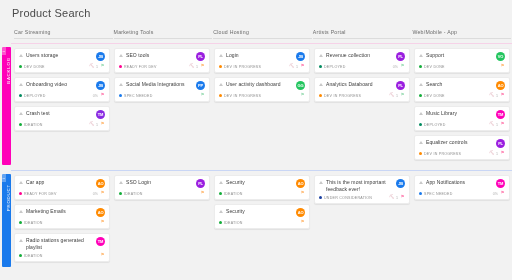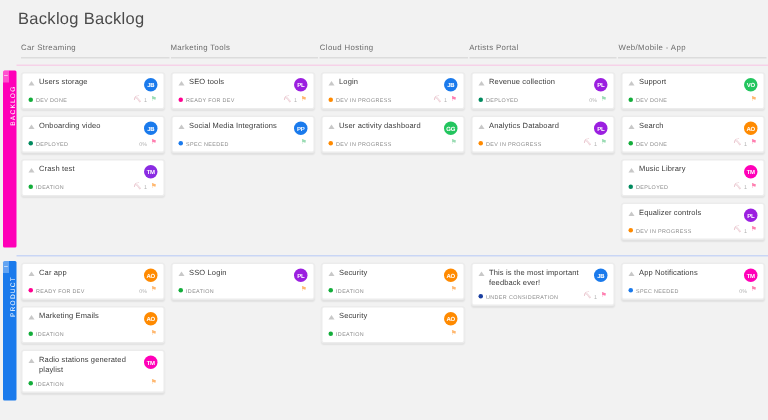--- a/index.html
+++ b/index.html
@@ -150,21 +150,21 @@
     width: 5px; height: 5px;
     display: flex; align-items: center; justify-content: center;
     font-size: 4.5px;
     line-height: 1;
   }
   .meta-count { font-size: 3.6px; color: #b0b0b0; }
 </style>
 </head>
 <body>
 
-<div id="page-title">Backlog Backlog</div>
+<div id="page-title">Product Search</div>
 
 <div id="board-header">
     <div class="col-head">Car Streaming</div>
     <div class="col-head">Marketing Tools</div>
     <div class="col-head">Cloud Hosting</div>
     <div class="col-head">Artists Portal</div>
     <div class="col-head">Web/Mobile - App</div>
   </div>
 
 <div id="lanes">

